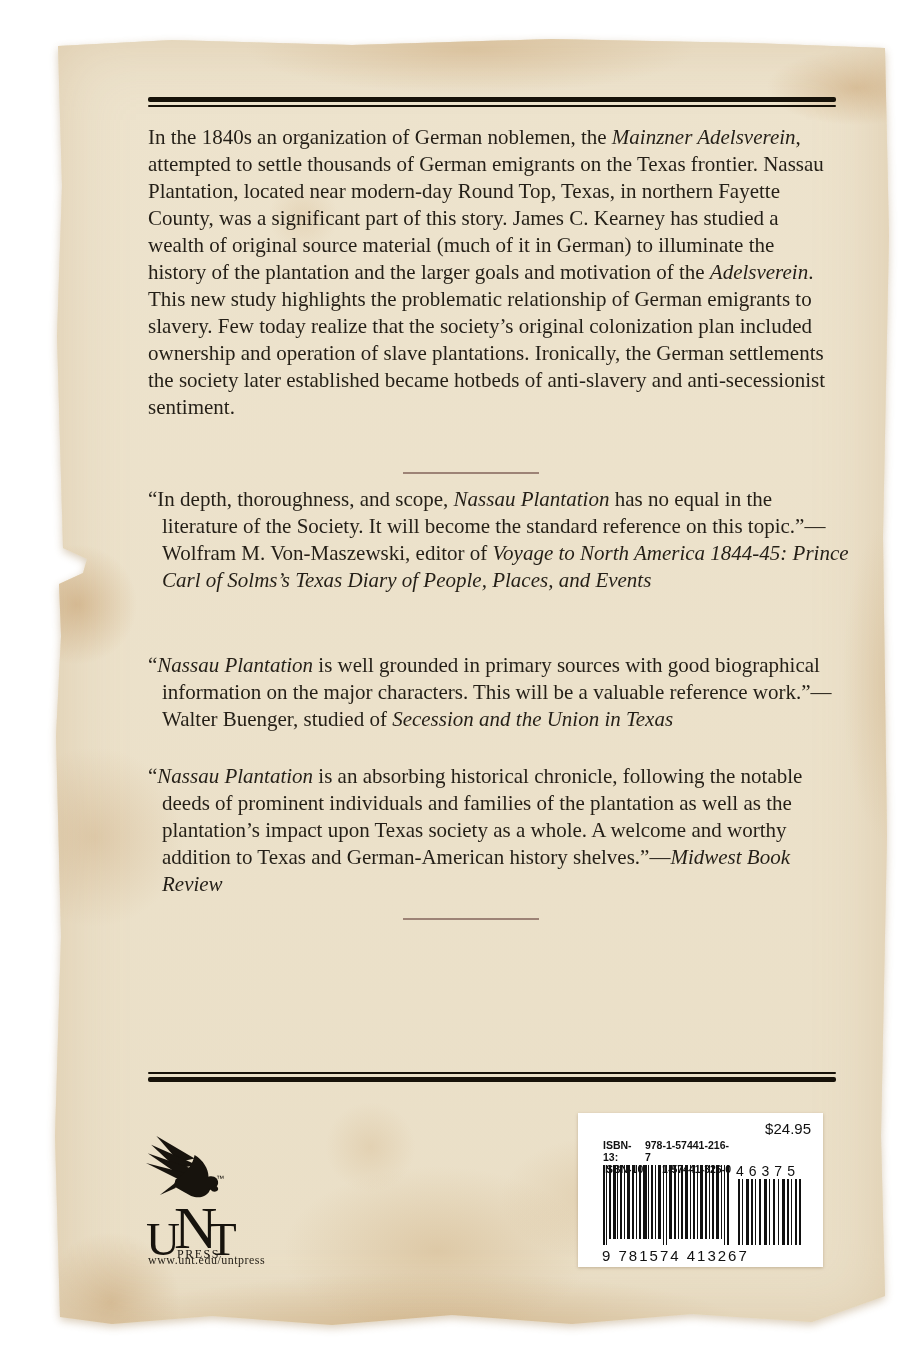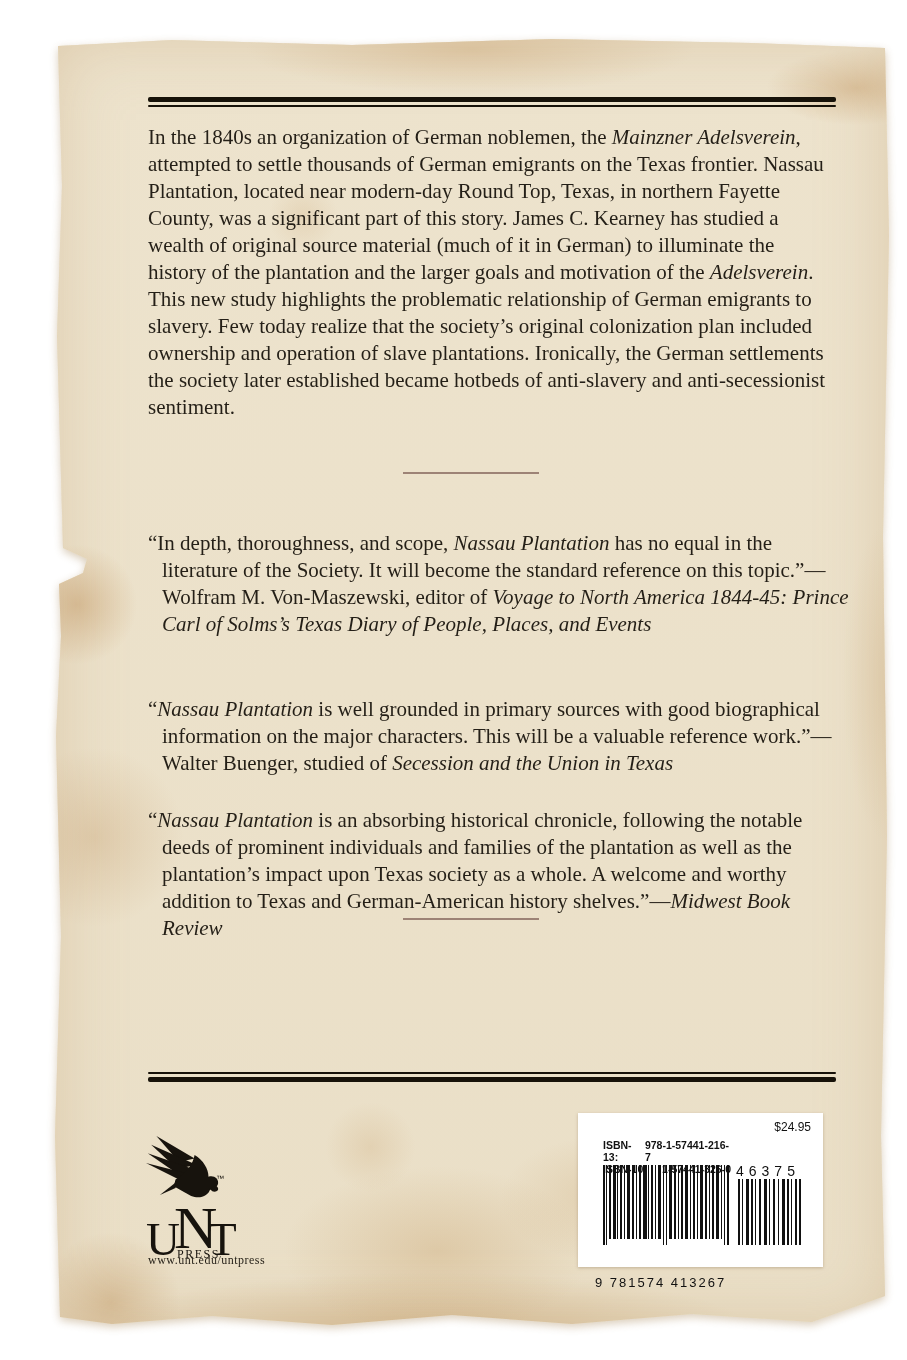--- a/index.html
+++ b/index.html
@@ -30,37 +30,37 @@
           3px 1100px,9px 900px,4px 700px,9px 600px,
           7px 548px,31px 537px,35px 523px,11px 512px,
           5px 300px,10px 150px);}
   .text-col{position:absolute;left:96px;width:688px;color:#241f17;}
   .body-text{font-size:21px;line-height:27px;}
   .rule{position:absolute;left:96px;width:688px;}
   .rule .thick{height:5px;background:#171209;border-radius:2px;}
   .rule .thin{height:2px;background:#171209;margin-top:3px;border-radius:1px;}
   .rule.bottom .thin{margin-top:0;margin-bottom:3px;}
   .sep{position:absolute;left:0;right:0;margin:0 auto;width:136px;height:2px;background:#9d8376;}
-  .quote{text-indent:-14px;padding-left:14px;margin-top:44px;}
+  .quote{text-indent:-14px;padding-left:14px;}
   .logo{position:absolute;left:92px;top:1100px;width:110px;height:150px;color:#17130d;}
   .logo svg{display:block;}
   .logo-tm{position:absolute;left:72px;top:38px;font-size:8px;font-family:"Liberation Sans",sans-serif;}
   .unt{position:absolute;left:2px;top:62px;width:108px;height:70px;}
   .unt .u{position:absolute;left:0px;top:18px;font-size:47px;line-height:1;}
   .unt .n{position:absolute;left:28px;top:0px;font-size:60px;line-height:1;}
   .unt .t{position:absolute;left:62px;top:18px;font-size:47px;line-height:1;}
   .unt .press{position:absolute;left:31px;top:49px;font-size:12px;letter-spacing:1.5px;}
   .site{position:absolute;left:96px;top:1217px;font-size:12px;letter-spacing:0.5px;color:#241f17;}
   .barcode-box{position:absolute;left:526px;top:1077px;width:245px;height:154px;background:#ffffff;
         box-shadow:0 1px 3px rgba(120,95,60,0.35);font-family:"Liberation Sans",sans-serif;color:#111;}
-  .price{position:absolute;right:12px;top:7px;font-size:12px;}
+  .price{position:absolute;right:12px;top:7px;font-size:15px;}
   .isbn-block{position:absolute;left:25px;top:26px;width:128px;font-size:10.5px;font-weight:bold;line-height:12px;}
   .isbn-row{display:flex;justify-content:space-between;}
   .ean{position:absolute;left:25px;top:52px;width:128px;}
-  .ean-digits{position:absolute;left:17px;top:134px;width:138px;font-size:13px;letter-spacing:2px;white-space:nowrap;margin-top:28px;}
+  .ean-digits{position:absolute;left:24px;top:134px;width:138px;font-size:15px;letter-spacing:2px;white-space:nowrap;}
   .supp{position:absolute;left:160px;top:66px;width:64px;}
   .supp-digits{position:absolute;left:158px;top:50px;font-size:14px;letter-spacing:5px;white-space:nowrap;}
   em{font-style:italic;text-align:center;}
 </style>
 </head>
 <body>
 
 <div class="page">
   <div class="cover-wrap">
     <div class="cover">

